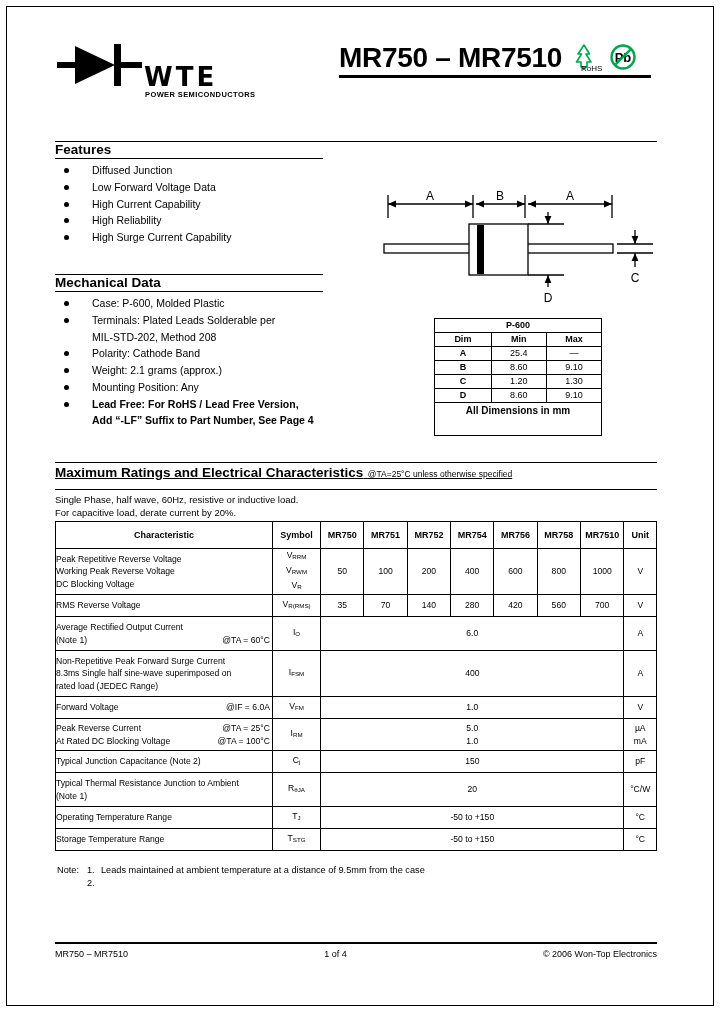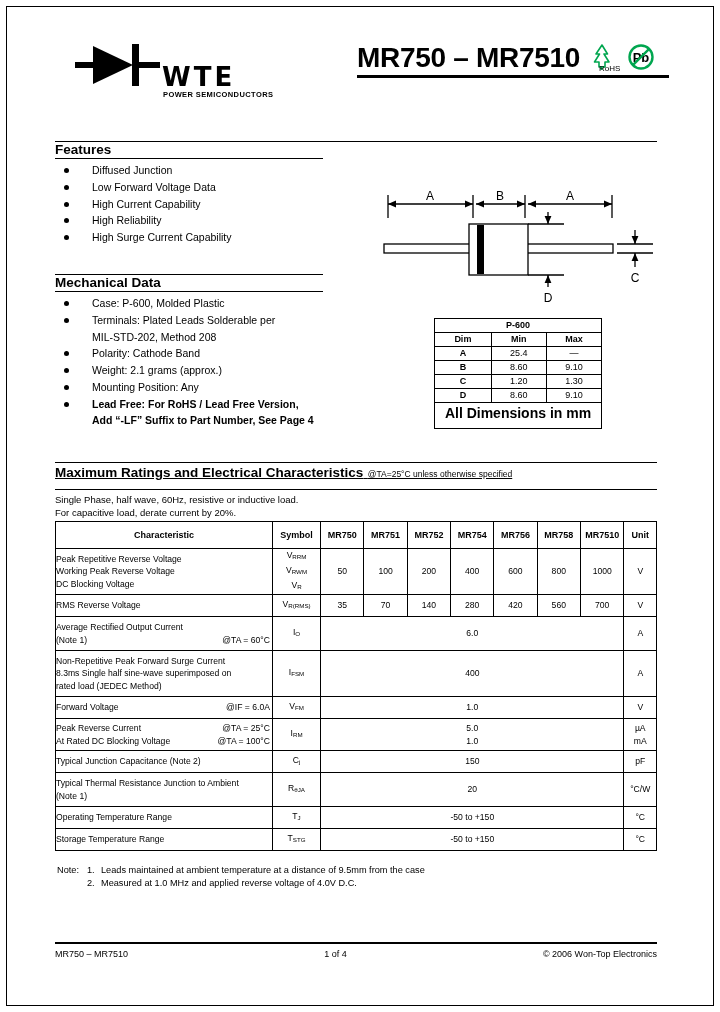--- a/index.html
+++ b/index.html
@@ -25,21 +25,21 @@
     width: 708px;
     height: 1000px;
     border: 1px solid #000;
     box-sizing: border-box;
     pointer-events: none;
   }
 
   
   .header {
     position: absolute;
-    left: 67px;
+    left: 49px;
     top: 28px;
     width: 602px;
     height: 95px;
   }
   .logo-wrap {
     position: absolute;
     left: 0;
     top: 8px;
     width: 230px;
     height: 72px;
@@ -171,21 +171,21 @@
   }
   .dimtable td, .dimtable th {
     border: 1px solid #000;
     text-align: center;
     padding: 1px 0 2px 0;
     color: #000;
     font-weight: normal;
   }
   .dimtable .hdr { font-weight: bold; }
   .dimtable .dimcol { font-weight: bold; width: 34%; }
-  .dimtable .foot { font-weight: bold; font-size: 14px; padding: 2px 0 7px 0; margin-left: 44px;}
+  .dimtable .foot { font-weight: bold; font-size: 10px; padding: 2px 0 19px 0; margin-left: 44px;}
 
   
   .pkg {
     position: absolute;
     left: 372px;
     top: 178px;
   }
 
   
   .ratings-head {
@@ -506,21 +506,21 @@
         </td>
         <td class="symcell">I<sub>O</sub></td>
         <td class="valcell" colspan="7">6.0</td>
         <td class="valcell">A</td>
       </tr>
 
       <tr style="height:46px;">
         <td class="charcell">
           <div>Non-Repetitive Peak Forward Surge Current</div>
           <div>8.3ms Single half sine-wave superimposed on</div>
-          <div>rated load (JEDEC Method)</div>
+          <div>rated load (JEDEC Range)</div>
         </td>
         <td class="symcell">I<sub>FSM</sub></td>
         <td class="valcell" colspan="7">400</td>
         <td class="valcell">A</td>
       </tr>
 
       <tr style="height:22px;">
         <td class="charcell">
           <div class="charline">
             <span>Forward Voltage</span>
@@ -589,21 +589,20 @@
 
   <div class="notes">
     <div class="nrow">
       <span class="nlabel">Note:</span>
       <span class="nnum">1.</span>
       <span>Leads maintained at ambient temperature at a distance of 9.5mm from the case</span>
     </div>
     <div class="nrow">
       <span class="nlabel"></span>
       <span class="nnum">2.</span>
-      <span>Measured at 1.0 MHz and applied reverse voltage of 4.0V D.C.</span>
     </div>
   </div>
 
   <div class="footer">
     <div class="footer-rule"></div>
     <div class="footer-row">
       <span>MR750 – MR7510</span>
       <span class="footer-center">1 of 4</span>
       <span>© 2006 Won-Top Electronics</span>
     </div>

